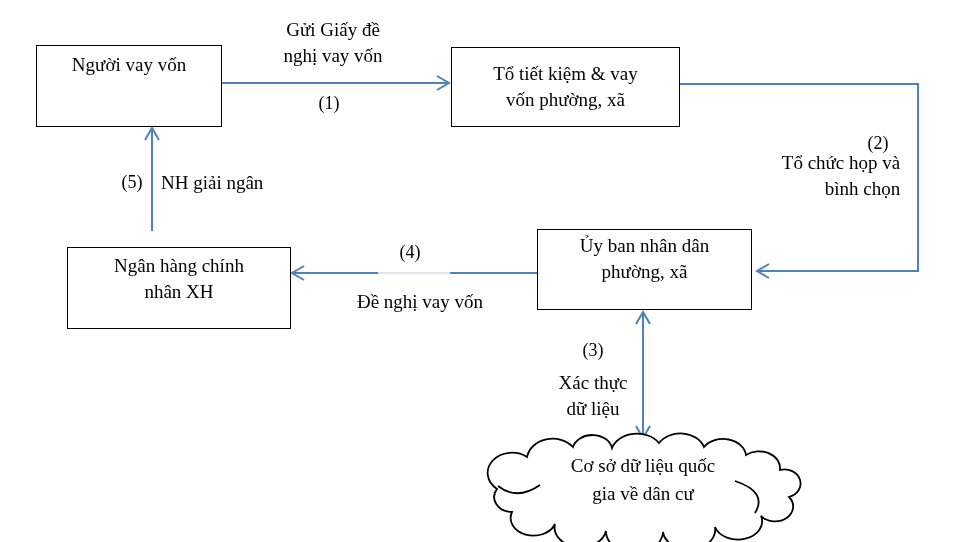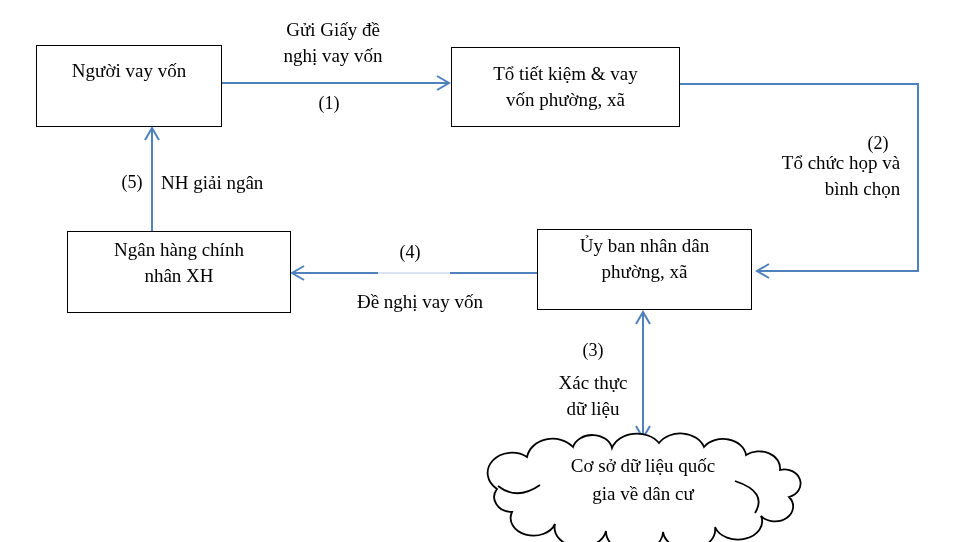--- a/index.html
+++ b/index.html
@@ -67,35 +67,35 @@
         A 26 20 0 0 1 663,532
         A 27 20 0 0 1 606,531
         A 25 19 0 0 1 555,524
         A 22 17 0 0 1 512,512
         A 18 15 0 0 1 497,489 Z"></path>
       <path d="M 498,486 Q 517,501 540,485" fill="none"></path>
       <path d="M 735,481 Q 768,492 755,513" fill="none"></path>
     </g>
   </svg>
 
-  <div class="box" style="left:36px;top:45px;width:186px;height:82px;padding-top:12px;">
+  <div class="box" style="left:36px;top:45px;width:186px;height:82px;padding-top:6px;">
     <span>Người vay vốn</span>
   </div>
 
   <div class="box" style="left:451px;top:47px;width:229px;height:80px;padding-top:13px;">
     <span>Tổ tiết kiệm &amp; vay</span>
     <span>vốn phường, xã</span>
   </div>
 
   <div class="box" style="left:537px;top:229px;width:215px;height:81px;padding-top:3px;">
     <span>Ủy ban nhân dân</span>
     <span>phường, xã</span>
   </div>
 
-  <div class="box" style="left:67px;top:231px;width:224px;height:82px;padding-top:5px;">
+  <div class="box" style="left:67px;top:247px;width:224px;height:82px;padding-top:5px;">
     <span>Ngân hàng chính</span>
     <span>nhân XH</span>
   </div>
 
   <div class="lbl ctr" style="left:643px;top:452px;line-height:28px;">
     <span>Cơ sở dữ liệu quốc</span>
     <span>gia về dân cư</span>
   </div>
 
   <div class="lbl ctr" style="left:333px;top:17px;">

